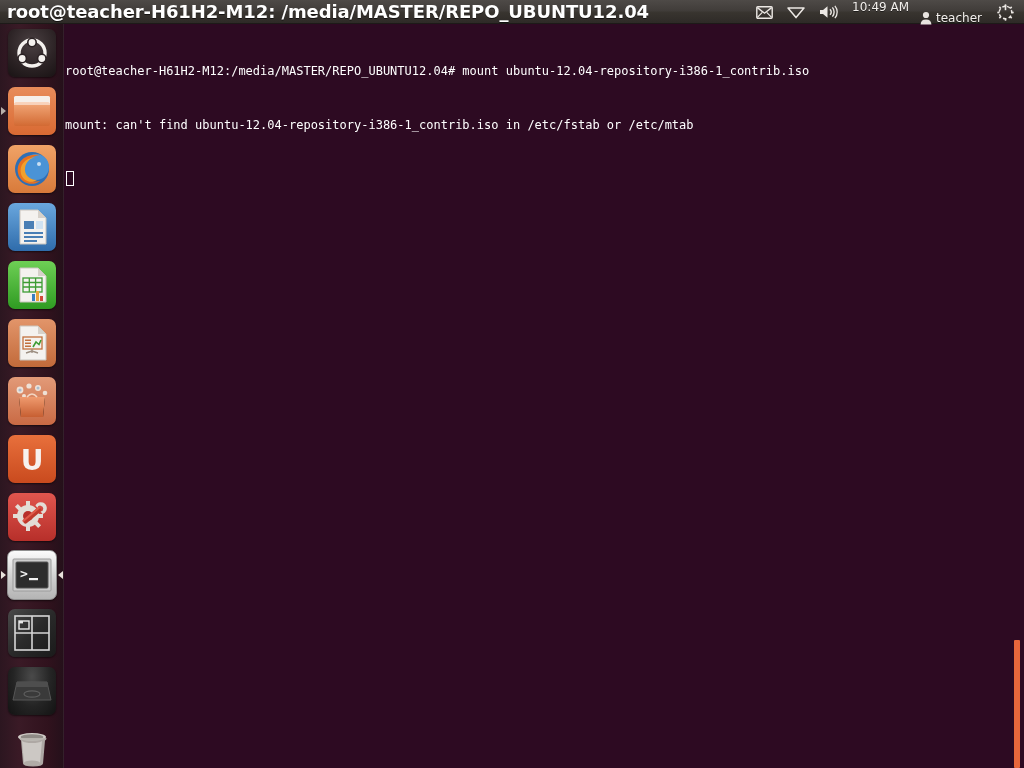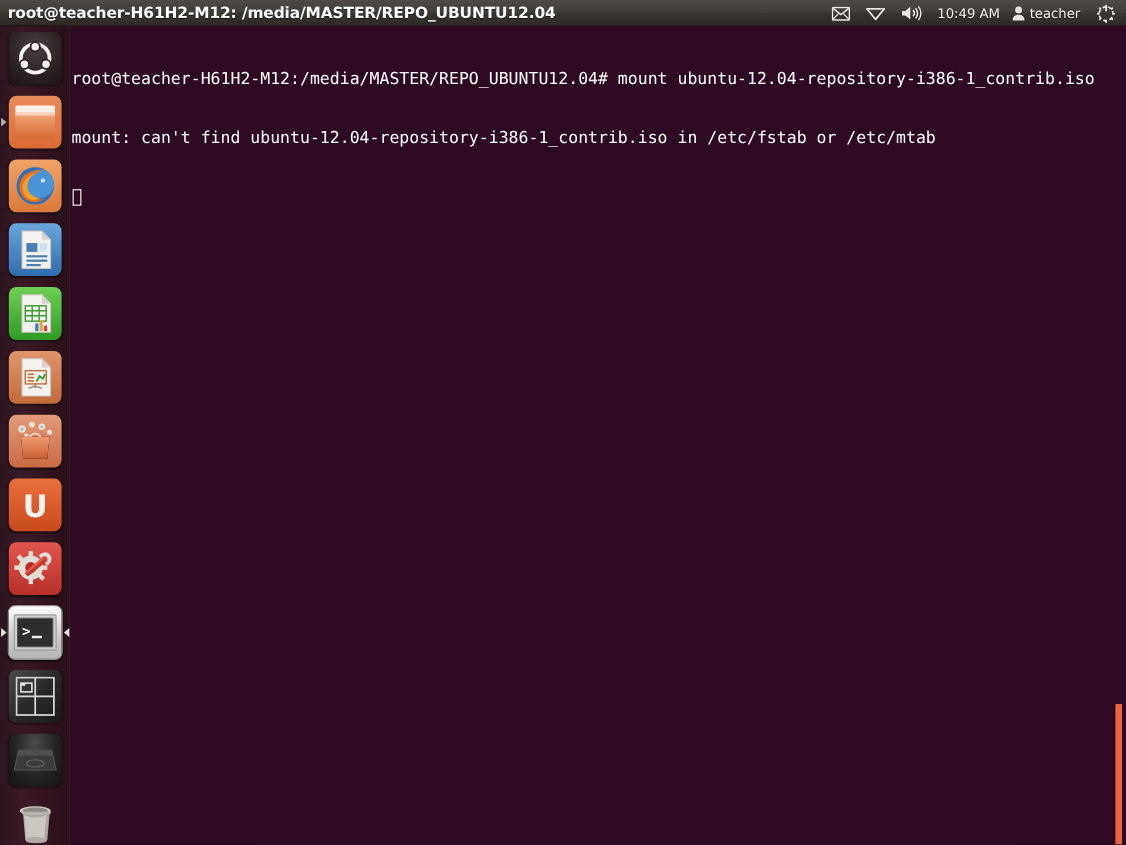--- a/index.html
+++ b/index.html
@@ -24,33 +24,32 @@
     background: linear-gradient(to bottom, #4e4a47 0%, #413d3a 45%, #38342f 55%, #2e2a27 100%);
     border-bottom: 1px solid #1d1a18;
     box-sizing: border-box;
     display: flex;
     align-items: center;
     z-index: 50;
   }
   #window-title {
     color: #ffffff;
     font-family: "DejaVu Sans", sans-serif;
-    font-size: 14px;
+    font-size: 18px;
     font-weight: bold;
     padding-left: 7px;
     letter-spacing: -0.1px;
     text-shadow: 0 1px 0 rgba(0,0,0,0.6);
     white-space: nowrap;
   }
   #indicators {
     position: absolute;
     right: 0; top: 0;
     height: 24px;
     display: flex;
-    align-items: center;
     gap: 0px;
     padding-right: 3px;
   }
   .ind {
     height: 24px;
     display: flex;
     align-items: center;
     justify-content: center;
     padding: 0 7px;
     color: #e7e3df;
@@ -119,21 +118,21 @@
     width: 960px; height: 744px;
     background: #2D0A22;
     z-index: 10;
     overflow: hidden;
   }
   #term-text {
     position: absolute;
     left: 0; top: 0;
     padding: 2px 0 0 1px;
     font-family: "DejaVu Sans Mono", monospace;
-    font-size: 15px;
+    font-size: 12px;
     line-height: 18px;
     color: #ffffff;
     white-space: pre;
     letter-spacing: 0px;
   }
   .term-line { height: 18px; white-space: pre; }
   .cursor-block {
     display: inline-block;
     width: 8px; height: 15px;
     border: 1px solid #ffffff;

